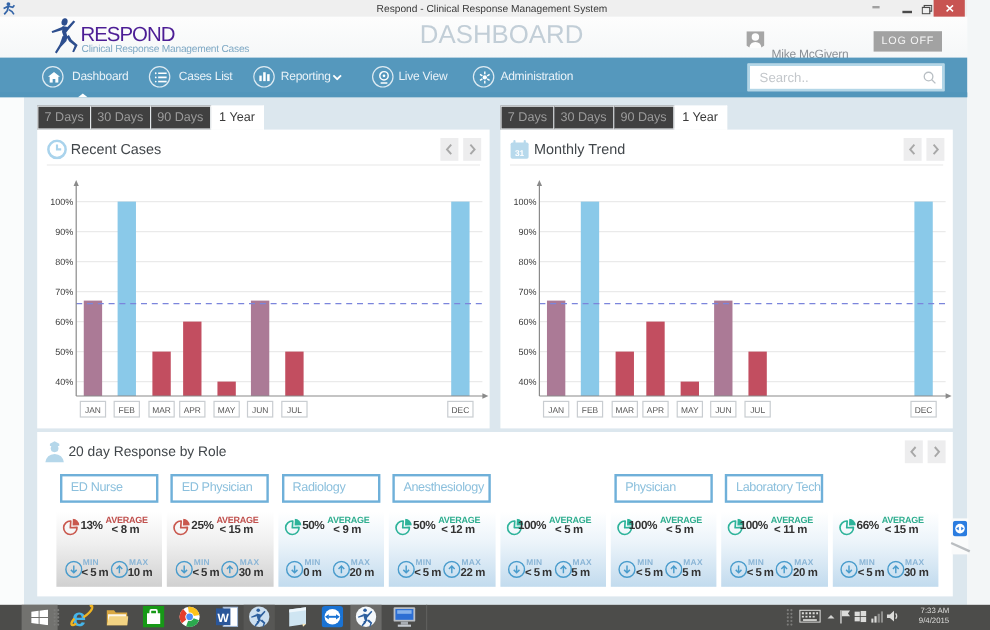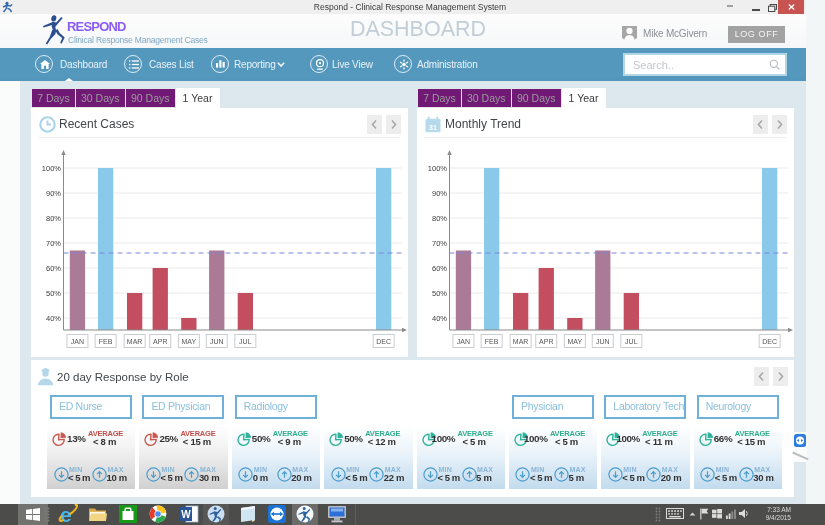--- a/index.html
+++ b/index.html
@@ -9,41 +9,41 @@
 
   
   #titlebar { left:0; top:0; width:806px; height:14px; background:#efefef; }
   #titletext { left:0; top:2px; width:820px; text-align:center; font-size:8.5px; color:#3a3a3a; }
   #btn-close { left:778px; top:0; width:26px; height:14px; background:#c85452; }
   #btn-min  { left:752px; top:9px; width:8px; height:2px; background:#4a4a4a; }
   #tb-dash  { left:727px; top:5px; width:6px; height:2px; background:#a0a0a0; }
 
   
   #header { left:0; top:14px; width:806px; height:34px; background:linear-gradient(180deg,#fdfdfd,#f5f7f8); }
-  #resp-name { left:67px; top:19px; font-size:13px; font-weight:bold; color:#8b5cf6; letter-spacing:-0.8px; }
+  #resp-name { left:67px; top:19px; font-size:17px; font-weight:normal; color:#4c1d95; letter-spacing:-0.8px; }
   #resp-sub  { left:68px; top:34.5px; font-size:8.5px; color:#7fa9c5; letter-spacing:-0.2px; }
   #dashboard-title { left:0; top:16.5px; width:836px; text-align:center; font-size:21.5px; color:#c2ced7; letter-spacing:0px; }
-  #user-name { left:643px; top:28px; font-size:10px; color:#8b9096; letter-spacing:-0.2px; }
+  #user-name { left:643px; top:40px; font-size:10px; color:#8b9096; letter-spacing:-0.2px; }
   #logoff { left:728px; top:26px; width:57px; height:16.5px; background:#a2a2a2; color:#f6f6f6; font-size:9px; text-align:center; line-height:16.5px; letter-spacing:0.6px; }
 
   
   #nav { left:0; top:48px; width:806px; height:33px; background:#5598bd; }
   #nav-strip { left:0; top:77px; width:806px; height:4px; background:#5296bb; }
   .nav-circle { position:absolute; border:1.3px solid rgba(255,255,255,.8); border-radius:50%; width:18px; height:18px; }
   .nav-text { position:absolute; color:#e9f2f8; font-size:10px; top:59px; letter-spacing:-0.2px; }
   #caret { left:64.5px; top:78px; width:0; height:0; border-left:4px solid transparent; border-right:4px solid transparent; border-bottom:3.2px solid #fdfefe; }
   #search { left:623px; top:53px; width:164px; height:23px; background:#fff; border:2px solid #b3d6e7; }
   #search-text { left:633px; top:59px; font-size:11px; color:#c3c7cb; }
 
   
   #content { left:19.5px; top:81px; width:786.5px; height:423px; background:#dce7ee; }
   #rightstrip { left:806px; top:0; width:19px; height:504px; background:#f3f6f7; }
 
   .tabs { position:absolute; top:88px; height:20px; display:flex; }
-  .tab { border:1px solid #e3e7e9; border-left:none; background:#701a75; color:#9b9b9b; font-size:10.5px; line-height:18px; text-align:center; }
+  .tab { border:1px solid #e3e7e9; border-left:none; background:#404040; color:#9b9b9b; font-size:10.5px; line-height:18px; text-align:center; }
   .tab.w1{width:45px} .tab.w2{width:49.5px} .tab.w3{width:50.5px} .tab.w4{width:44px}
   .tab.first { border-left:1px solid #e3e7e9; }
   .tab.active { background:#fff; border-bottom:1px solid #fff; color:#3a3a3a; border-top:1px solid #fff; border-right:1px solid #fff; }
   .panel { position:absolute; top:108px; width:377px; height:249px; background:#fff; }
   .panel-title { position:absolute; top:9px; left:28px; font-size:12px; color:#41464a; }
   .sep { position:absolute; top:29px; left:8px; right:8px; height:1px; background:#ececec; }
   .navbtn { position:absolute; width:15px; height:19px; background:#ededee; }
 
   
   #bottom { left:31px; top:360px; width:763px; height:137px; background:#fff; }
@@ -381,20 +381,21 @@
   <span class="mm-label" style="left:22px">MIN</span>
   <span class="mm-val" style="left:21px;letter-spacing:-0.5px">0 m</span>
   <div style="position:absolute;left:45px;top:75.5px"><svg width="15" height="15" viewBox="0 0 15 15">
             <circle cx="7.5" cy="7.5" r="6.6" stroke="#4a9ccc" stroke-width="1.2" fill="none"></circle>
             <path d="M7.5 10.8 L7.5 5 M5.1 7.1 L7.5 4.7 L9.9 7.1" stroke="#4a9ccc" stroke-width="1.2" fill="none"></path>
           </svg></div>
   <span class="mm-label" style="left:60.5px">MAX</span>
   <span class="mm-val" style="left:59.5px">20 m</span>
 </div>
 <div class="card blue">
+  <div class="card-title">Anesthesiology</div>
   <div style="position:absolute;left:5px;top:40.5px"><svg width="16" height="15" viewBox="0 0 16 15">
             <path d="M6.6 7.8 L12.19 7.41 A5.6 5.6 0 1 1 6.99 2.21 Z" stroke="#2eb39a" stroke-width="1.4" fill="none" stroke-linejoin="round"></path>
             <path d="M8.50 5.90 L8.70 0.30 A5.6 5.6 0 0 1 14.10 5.70 Z" fill="#2eb39a"></path>
           </svg></div>
   <span class="pct">50%</span>
   <span class="avg-label grn">AVERAGE</span>
   <span class="avg-val">&lt; 12 m</span>
   <div style="position:absolute;left:6.5px;top:75.5px"><svg width="15" height="15" viewBox="0 0 15 15">
             <circle cx="7.5" cy="7.5" r="6.6" stroke="#4a9ccc" stroke-width="1.2" fill="none"></circle>
             <path d="M7.5 4.2 L7.5 10 M5.1 7.9 L7.5 10.3 L9.9 7.9" stroke="#4a9ccc" stroke-width="1.2" fill="none"></path>
@@ -467,21 +468,20 @@
   <span class="mm-label" style="left:22px">MIN</span>
   <span class="mm-val" style="left:21px;letter-spacing:-0.5px">&lt; 5 m</span>
   <div style="position:absolute;left:45px;top:75.5px"><svg width="15" height="15" viewBox="0 0 15 15">
             <circle cx="7.5" cy="7.5" r="6.6" stroke="#4a9ccc" stroke-width="1.2" fill="none"></circle>
             <path d="M7.5 10.8 L7.5 5 M5.1 7.1 L7.5 4.7 L9.9 7.1" stroke="#4a9ccc" stroke-width="1.2" fill="none"></path>
           </svg></div>
   <span class="mm-label" style="left:60.5px">MAX</span>
   <span class="mm-val" style="left:59.5px">20 m</span>
 </div>
 <div class="card blue">
-  <div class="card-title">Neurology</div>
   <div style="position:absolute;left:5px;top:40.5px"><svg width="16" height="15" viewBox="0 0 16 15">
             <path d="M6.6 7.8 L12.19 7.41 A5.6 5.6 0 1 1 6.99 2.21 Z" stroke="#2eb39a" stroke-width="1.4" fill="none" stroke-linejoin="round"></path>
             <path d="M8.50 5.90 L8.70 0.30 A5.6 5.6 0 0 1 14.10 5.70 Z" fill="#2eb39a"></path>
           </svg></div>
   <span class="pct">66%</span>
   <span class="avg-label grn">AVERAGE</span>
   <span class="avg-val">&lt; 15 m</span>
   <div style="position:absolute;left:6.5px;top:75.5px"><svg width="15" height="15" viewBox="0 0 15 15">
             <circle cx="7.5" cy="7.5" r="6.6" stroke="#4a9ccc" stroke-width="1.2" fill="none"></circle>
             <path d="M7.5 4.2 L7.5 10 M5.1 7.9 L7.5 10.3 L9.9 7.9" stroke="#4a9ccc" stroke-width="1.2" fill="none"></path>

